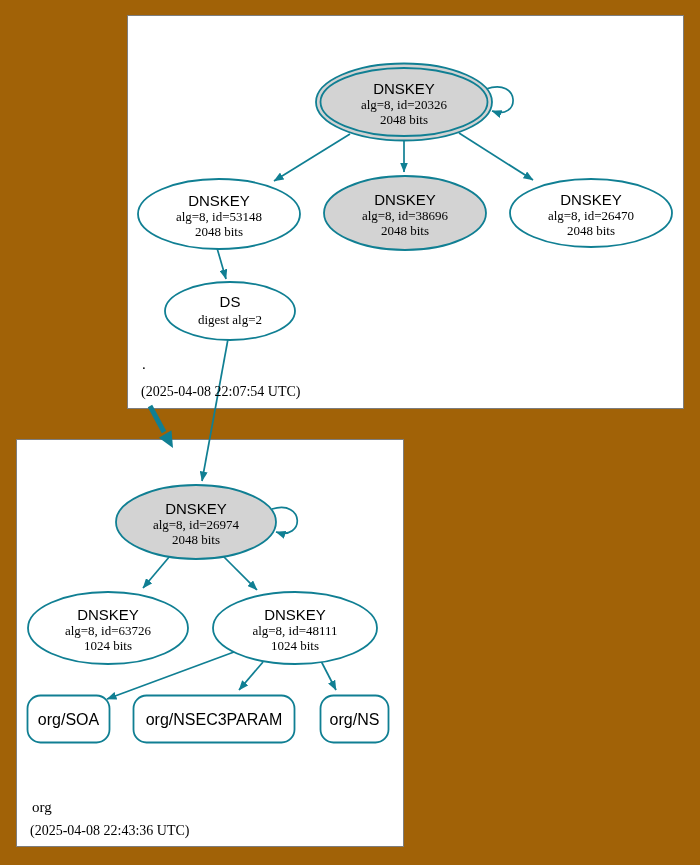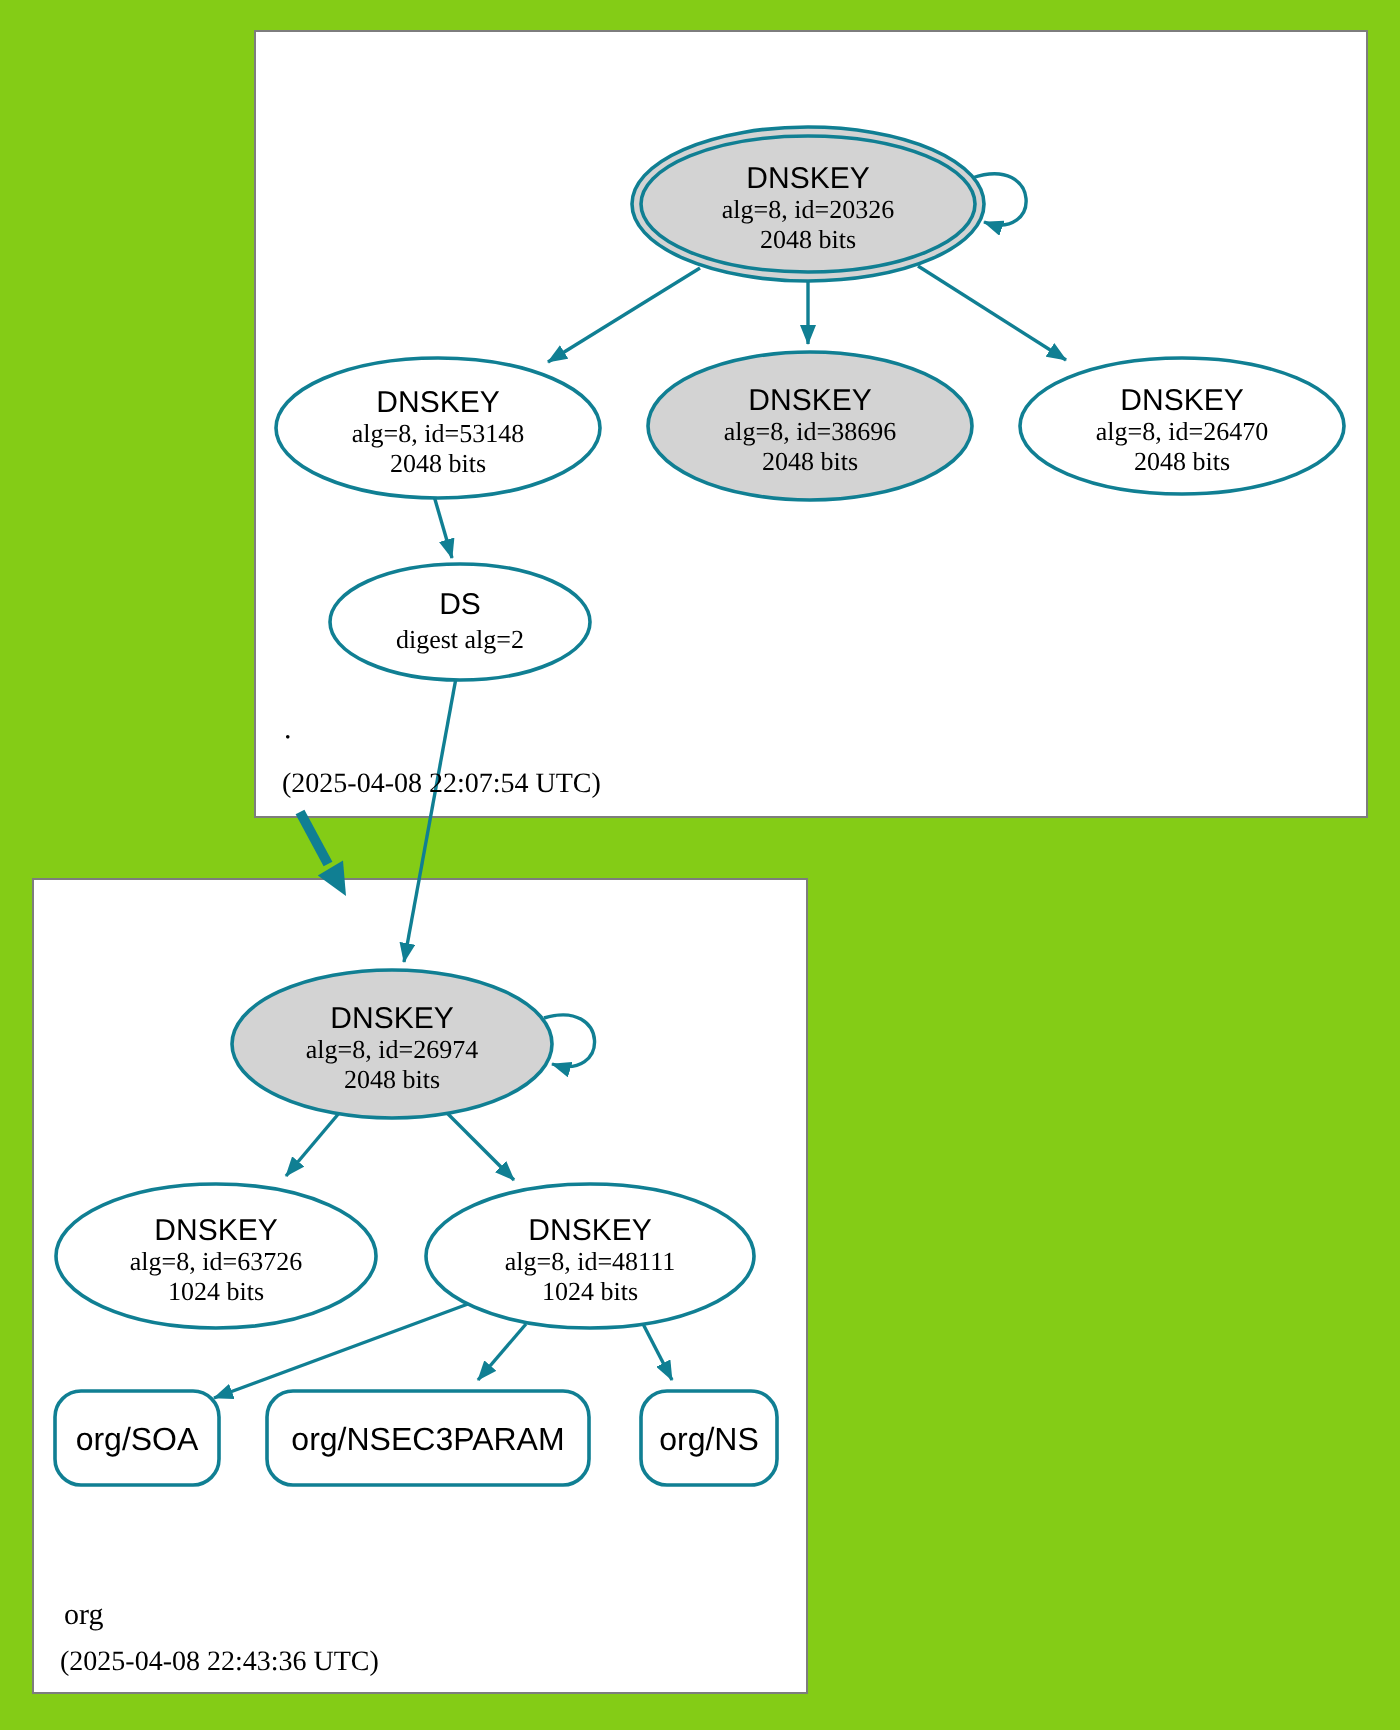--- a/index.html
+++ b/index.html
@@ -3,21 +3,21 @@
 <meta charset="utf-8">
 <style>
   :root{
     --edge:#107f93;
     --ksk-fill:#d3d3d3;
     --node-fill:#ffffff;
     --box-border:#7d7d7d;
     --text:#000000;
   }
   html,body{margin:0;padding:0;background:#ffffff;}
-  .canvas{position:relative;width:700px;height:865px;background:#84cc16;overflow:hidden;}
+  .canvas{position:relative;width:700px;height:865px;background:#a16207;overflow:hidden;}
   svg{display:block;}
   .zone-box{fill:#ffffff;stroke:var(--box-border);stroke-width:1;}
   .edge{stroke:var(--edge);stroke-width:1.7;fill:none;}
   .edge-thick{stroke:var(--edge);stroke-width:5;fill:none;}
   .arrowhead-fill{fill:var(--edge);stroke:none;}
   .node-ellipse{stroke:var(--edge);stroke-width:1.8;}
   .node-ellipse.plain{fill:var(--node-fill);}
   .node-ellipse.ksk{fill:var(--ksk-fill);}
   .node-ellipse.inner{fill:none;}
   .rrset-box{fill:var(--node-fill);stroke:var(--edge);stroke-width:1.8;}

